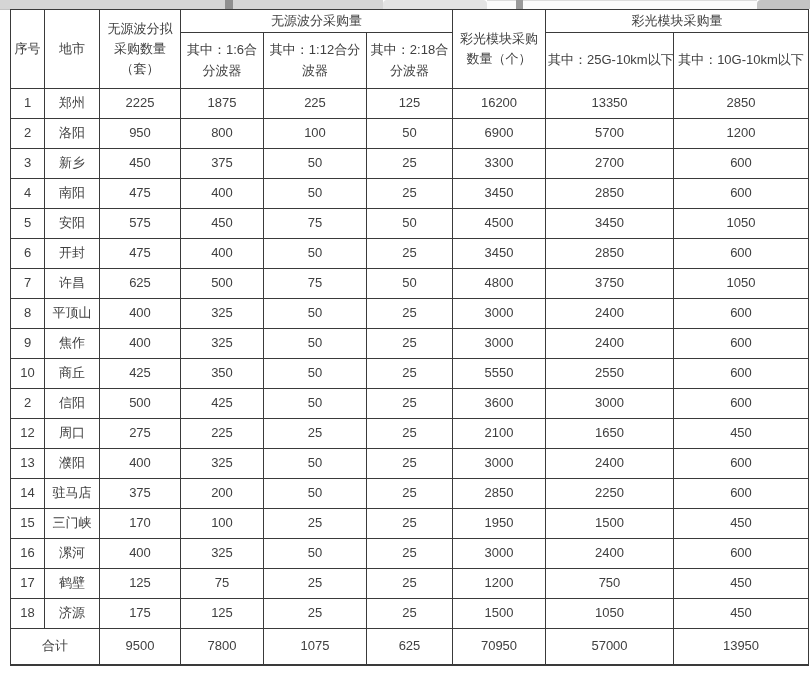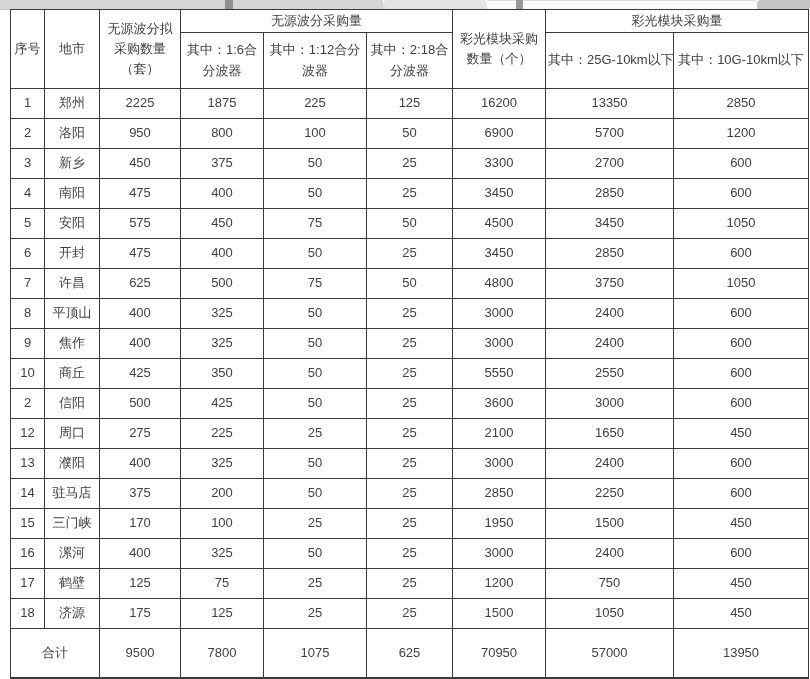--- a/index.html
+++ b/index.html
@@ -46,21 +46,21 @@
     color: #404040;
     font-size: 13px;
     font-weight: normal;
     padding: 0 2px;
     line-height: 1.55;
     overflow: hidden;
   }
   tr.hrow-a { height: 23px; }
   tr.hrow-b { height: 56px; }
   tbody tr  { height: 30px; }
-  tr.total-row { height: 49px; }
+  tr.total-row { height: 36px; }
   tr.total-row td { border-bottom: 2px solid #3a3a3a; }
   .nowrap { white-space: nowrap; }
 </style>
 </head>
 <body>
 
 <div class="chrome-strip">
   <div class="chrome-seg seg-left"></div>
   <div class="chrome-seg seg-tab"></div>
   <div class="chrome-seg seg-right-bg"></div>

